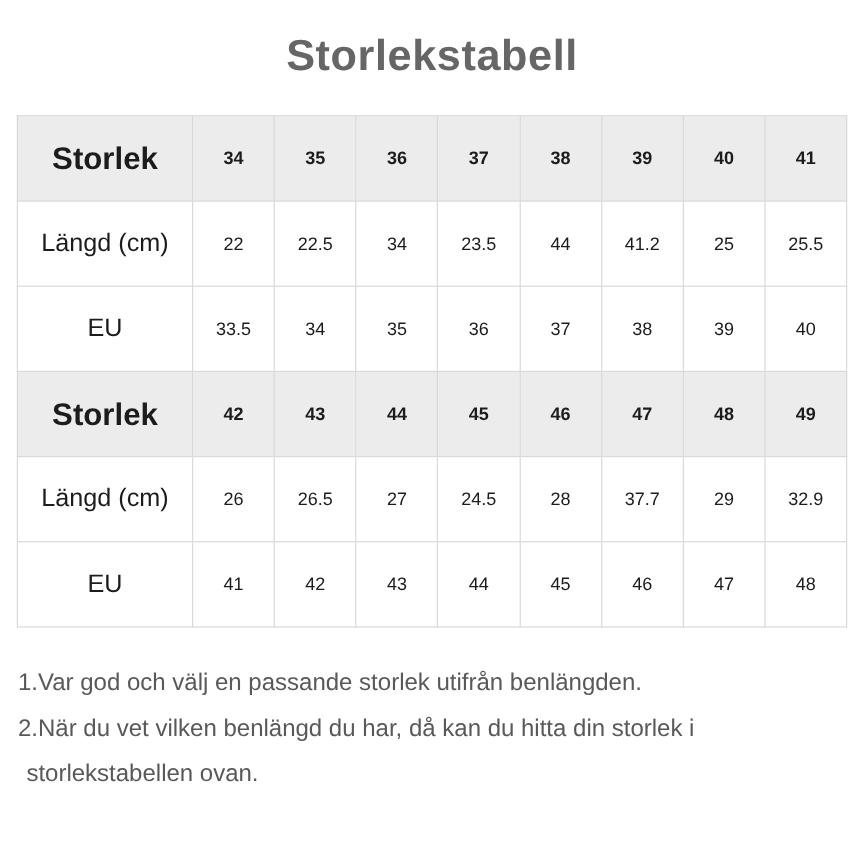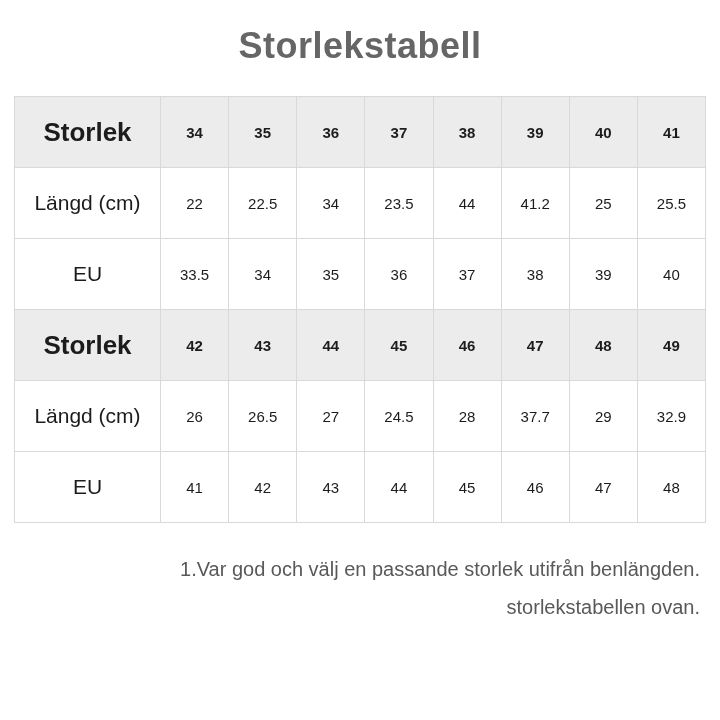--- a/index.html
+++ b/index.html
@@ -64,21 +64,20 @@
     vertical-align: 3px;
     color: var(--accent-red, #e60000);
   }
   .notes-list {
     margin-top: 13px;
   }
   .note-line {
     font-size: 20px;
     line-height: 38px;
     color: var(--body-text, #595959);
-    text-align: right;
   }
   .note-line.cont {
     padding-left: 7px;
   }
 </style>
 </head>
 <body>
 
 <h1 class="page-title">Storlekstabell</h1>
 
@@ -163,16 +162,17 @@
       </tr>
     </tbody>
 </table>
 
 <div class="notes">
   <div class="notes-list">
       <div>
         <div class="note-line">1.Var god och välj en passande storlek utifrån benlängden.</div>
       </div>
       <div>
+        <div class="note-line">2.När du vet vilken benlängd du har, då kan du hitta din storlek i</div>
         <div class="note-line cont">storlekstabellen ovan.</div>
       </div>
     </div>
 </div>
 
 </body></html>

